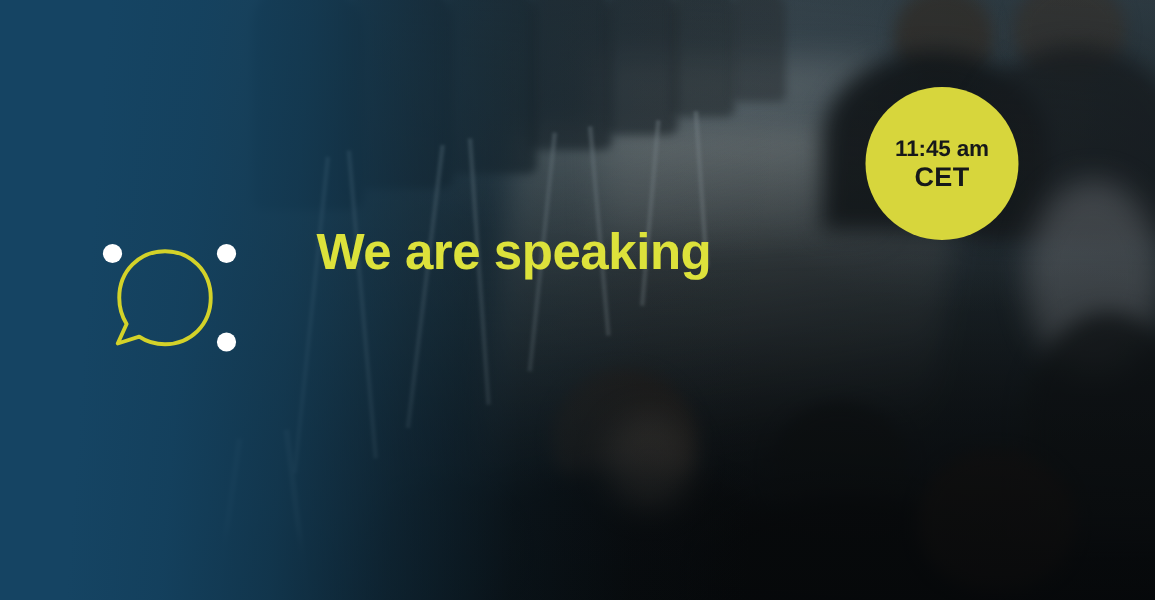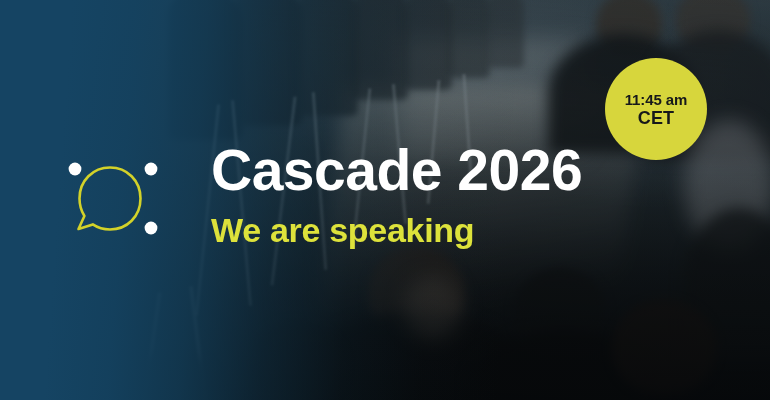--- a/index.html
+++ b/index.html
@@ -136,21 +136,21 @@
     line-height: 58px;
     font-weight: bold;
     letter-spacing: -0.3px;
     color: #dde23b;
     white-space: nowrap;
   }
 
   
   .badge {
     position: absolute;
-    left: 605px;
+    left: 577px;
     top: 58px;
     width: 102px;
     height: 102px;
     border-radius: 50%;
     background: #d7d63c;
     display: flex;
     flex-direction: column;
     align-items: center;
     justify-content: center;
     color: #16181a;
@@ -222,21 +222,20 @@
   <div class="logo">
     <svg viewBox="0 0 104 104" xmlns="http://www.w3.org/2000/svg" aria-hidden="true">
       <path d="M78.5 46.5 C78.5 64.5 65 77.5 48 77.5 C41.5 77.5 35.5 75.6 30.8 72.4 L16.5 77.0 L22.4 64.0 C19.3 59.0 17.5 53.0 17.5 46.5 C17.5 28.5 31.0 15.5 48 15.5 C65 15.5 78.5 28.5 78.5 46.5 Z" fill="none" stroke="#d3d229" stroke-width="2.6" stroke-linejoin="round"></path>
       <circle cx="13" cy="17" r="6.4" fill="#ffffff"></circle>
       <circle cx="89" cy="17" r="6.4" fill="#ffffff"></circle>
       <circle cx="89" cy="76" r="6.4" fill="#ffffff"></circle>
     </svg>
   </div>
 
   <div class="headlines">
-    <h1 class="title">Cascade 2026</h1>
     <h2 class="subtitle">We are speaking</h2>
   </div>
 
   <div class="badge">
     <span class="badge-time">11:45 am</span>
     <span class="badge-tz">CET</span>
   </div>
 
 </div>
 

